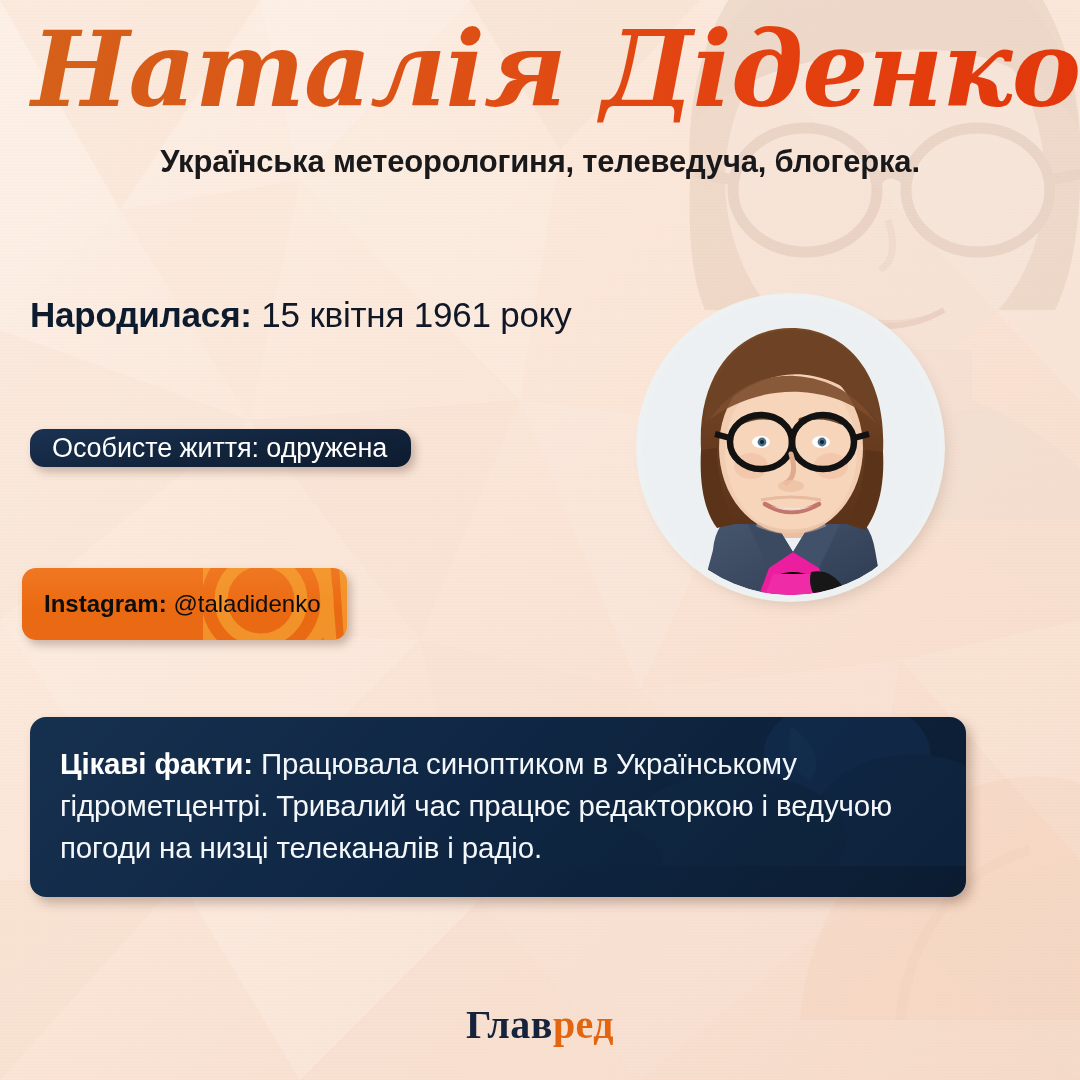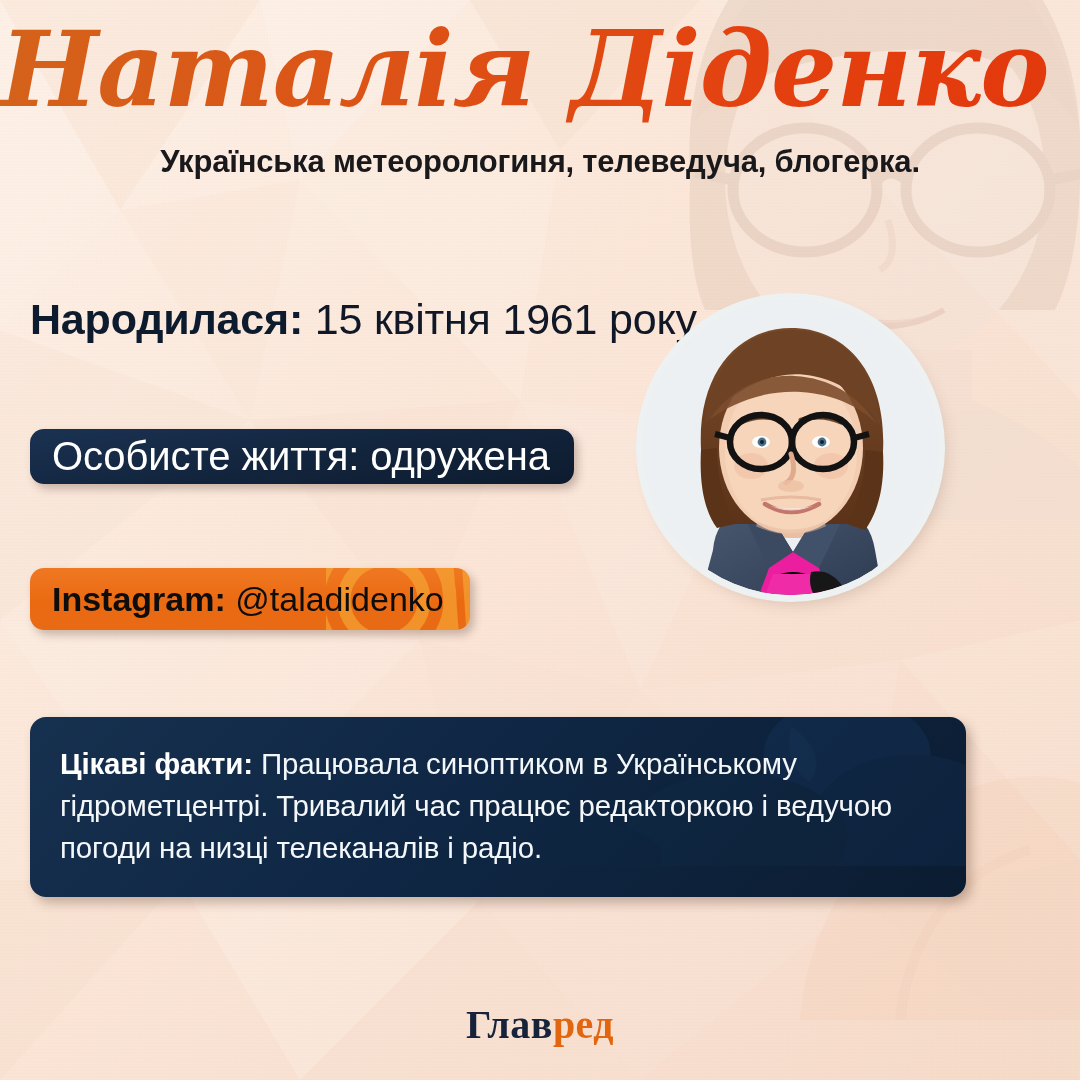--- a/index.html
+++ b/index.html
@@ -52,21 +52,21 @@
     width:360px;height:420px;
     opacity:.17;
     pointer-events:none;
   }
   .ghost2 svg{display:block;}
 
   
   .title{
     position:absolute;
     left:0;right:0;top:12px;
-    text-align:left;
+    text-align:right;
     font-family:"DejaVu Serif", serif;
     font-size:104px;
     font-weight:700;
     font-style:italic;
     letter-spacing:-1px;
     line-height:1.12;
     white-space:nowrap;
     background:linear-gradient(95deg,#d4621a 0%,#dd5216 38%,#e4400f 72%,#e2380c 100%);
     -webkit-background-clip:text;
     background-clip:text;
@@ -83,52 +83,52 @@
     font-weight:bold;
     color:#19191c;
     letter-spacing:-.2px;
     white-space:nowrap;
   }
 
   
   .birth{
     position:absolute;
     left:30px;top:295px;
-    font-size:43px;
+    font-size:35px;
     color:#101828;
     letter-spacing:-.2px;
     white-space:nowrap;
   }
   .birth b{font-weight:bold;color:#0d1b2e;}
 
   
   .badge{
     position:absolute;
     display:inline-flex;
     align-items:center;
     border-radius:14px;
     box-shadow:4px 5px 9px rgba(90,60,45,.30);
     white-space:nowrap;
   }
   .badge-dark{
     left:30px;top:429px;
-    height:55px;
+    height:38px;
     padding:0 24px 0 22px;
     background:linear-gradient(170deg,#1a3252 0%,#12243c 55%,#0d1b2e 100%);
     color:#ffffff;
-    font-size:40px;
+    font-size:27px;
     letter-spacing:-.1px;
   }
   .badge-orange{
-    left:30px;top:568px;
-    height:62px;
+    left:22px;top:568px;
+    height:72px;
     padding:0 26px 0 22px;
     background:linear-gradient(180deg,#f07822 0%,#ea6a12 55%,#e96a15 100%);
     color:#0d0d0d;
-    font-size:34px;
+    font-size:24px;
     overflow:hidden;
     position:absolute;
   }
   .badge-orange .swirl{
     position:absolute;
     right:-6px;top:-30px;
     width:150px;height:130px;
     opacity:.55;
     pointer-events:none;
   }

